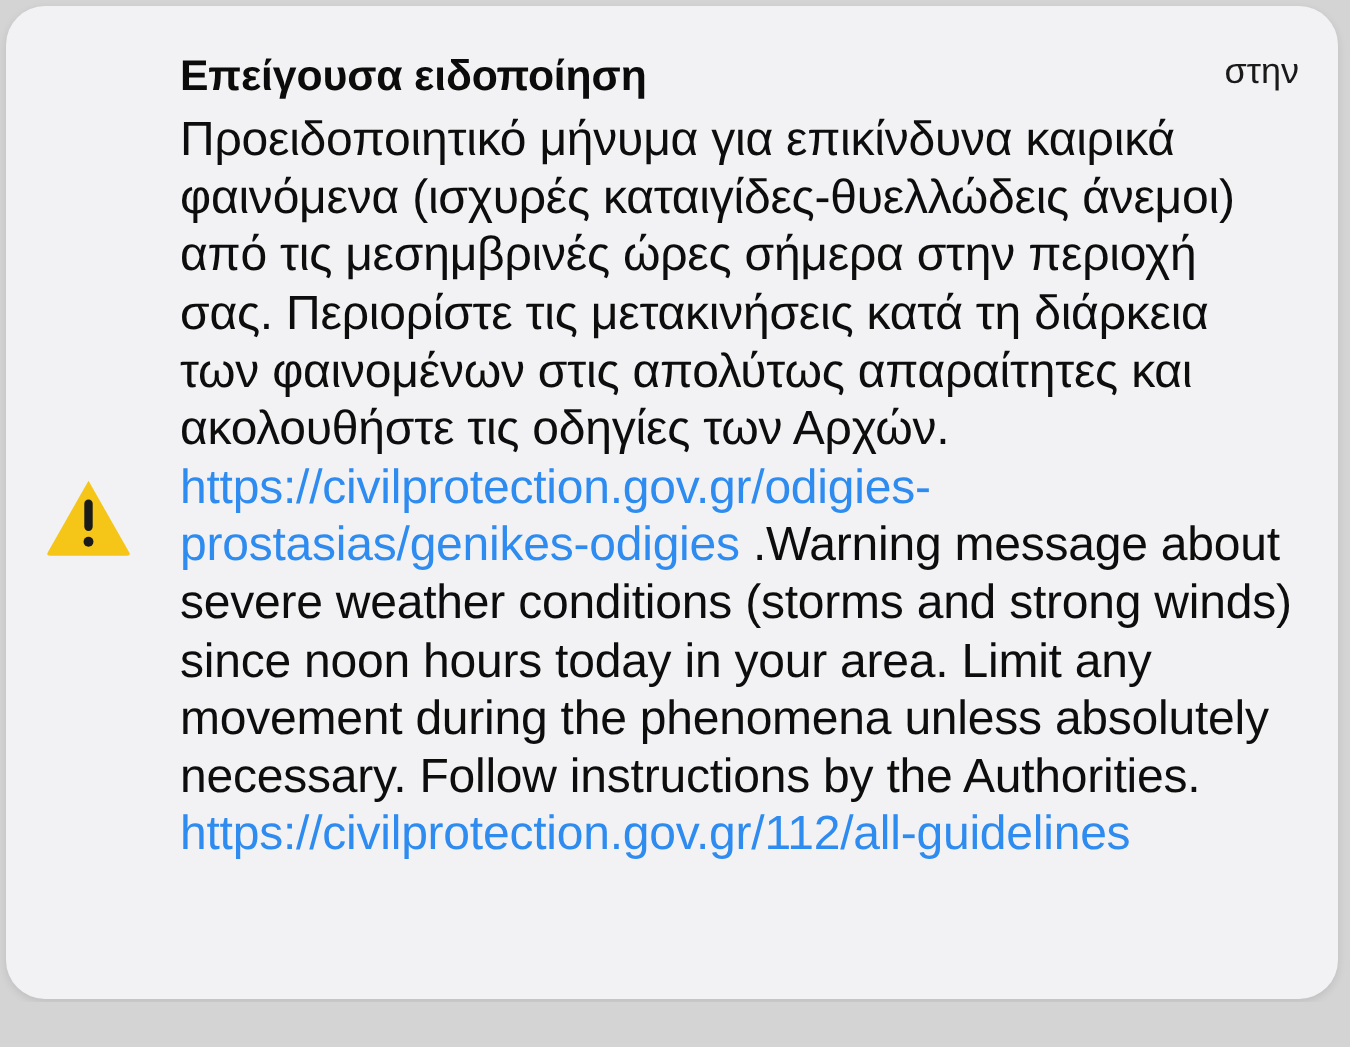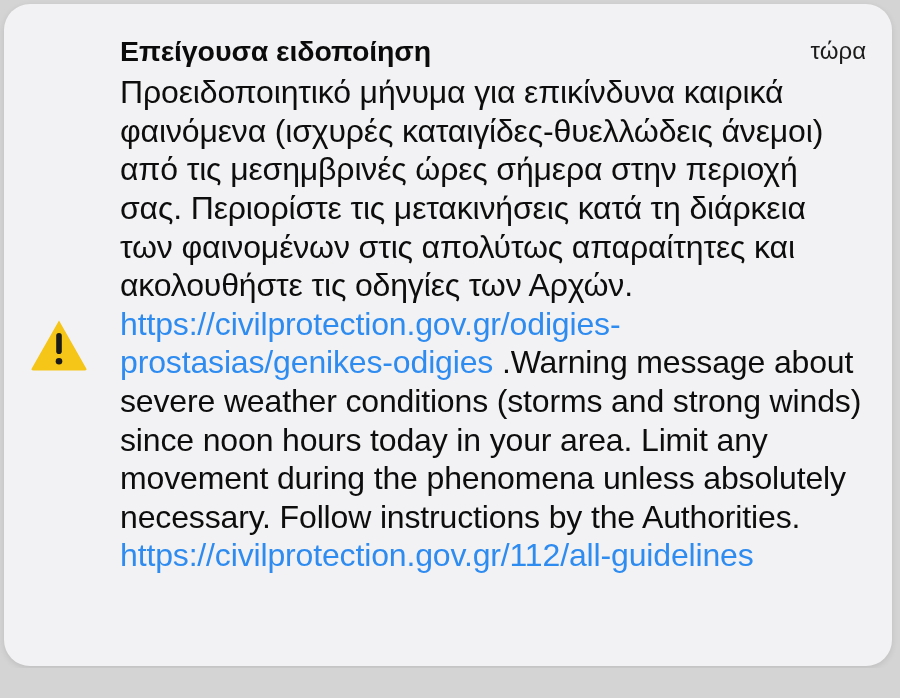--- a/index.html
+++ b/index.html
@@ -51,21 +51,21 @@
   .alert-body {
     position: absolute;
     left: 116px;
     top: 30px;
     right: 26px;
   }
 
   .alert-header {
     position: relative;
     display: flex;
-    align-items: center;
+    align-items: flex-start;
     justify-content: space-between;
   }
 
   .alert-title {
     font-size: 28.5px;
     font-weight: bold;
     color: #0b0b0b;
     letter-spacing: -0.1px;
     line-height: 1.2;
   }
@@ -114,21 +114,21 @@
         <path d="M29 2.5 L56 50 Q57.5 52.5 54.5 52.5 L3.5 52.5 Q0.5 52.5 2 50 Z" fill="#f5c518"></path>
         <rect x="26.2" y="15" width="5.6" height="21" rx="2.8" fill="#1a1a1a"></rect>
         <circle cx="29" cy="43.2" r="3.3" fill="#1a1a1a"></circle>
       </svg>
     </div>
 
     <div class="alert-body">
 
       <div class="alert-header">
         <div class="alert-title">Επείγουσα ειδοποίηση</div>
-        <div class="alert-time">τώρα</div>
+        <div class="alert-time">στην</div>
       </div>
 
       <div class="alert-text">
         <span>Προειδοποιητικό μήνυμα για επικίνδυνα καιρικά φαινόμενα (ισχυρές καταιγίδες-θυελλώδεις άνεμοι) από τις μεσημβρινές ώρες σήμερα στην περιοχή σας. Περιορίστε τις μετακινήσεις κατά τη διάρκεια των φαινομένων στις απολύτως απαραίτητες και ακολουθήστε τις οδηγίες των Αρχών. </span><a class="link" href="#">https://civilprotection.gov.gr/odigies-prostasias/genikes-odigies</a><span> .Warning message about severe weather conditions  (storms and strong winds) since noon hours today in your area. Limit any movement during the phenomena unless absolutely necessary. Follow instructions by the Authorities. </span><a class="link" href="#">https://civilprotection.gov.gr/112/all-guidelines</a>
       </div>
 
     </div>
   </div>
 
   <div class="bottom-strip"></div>

